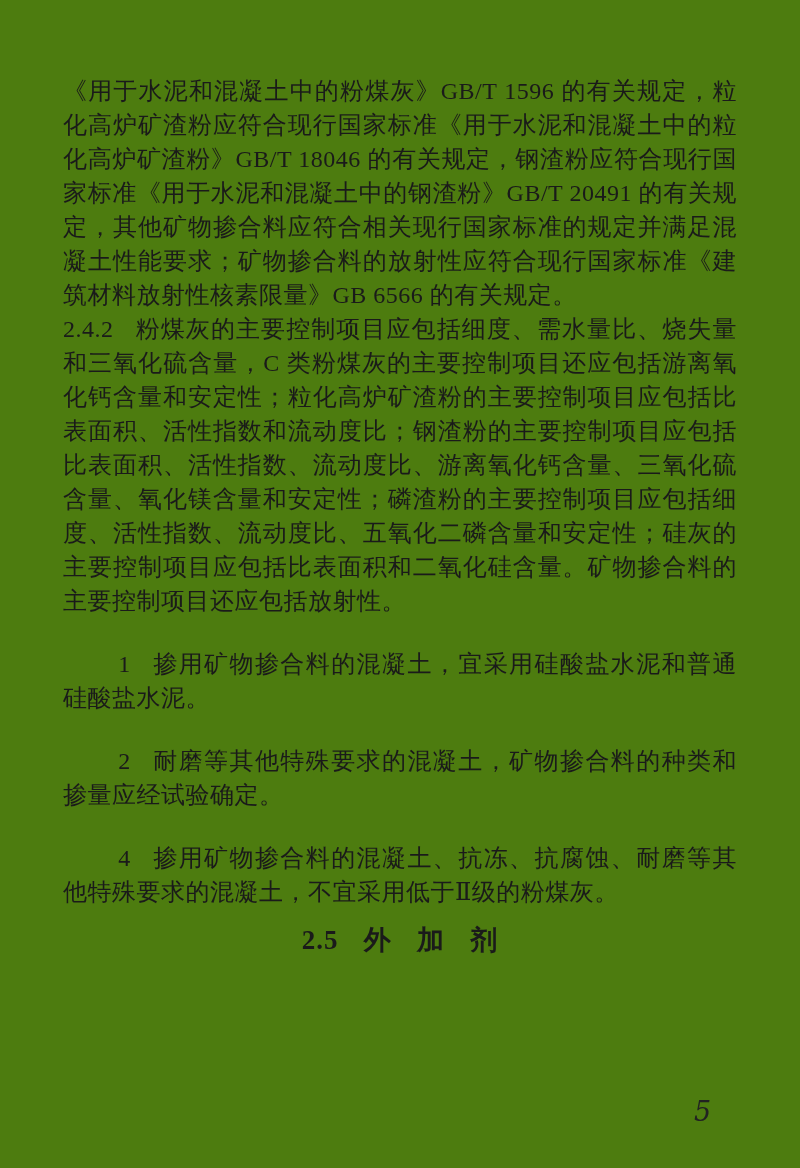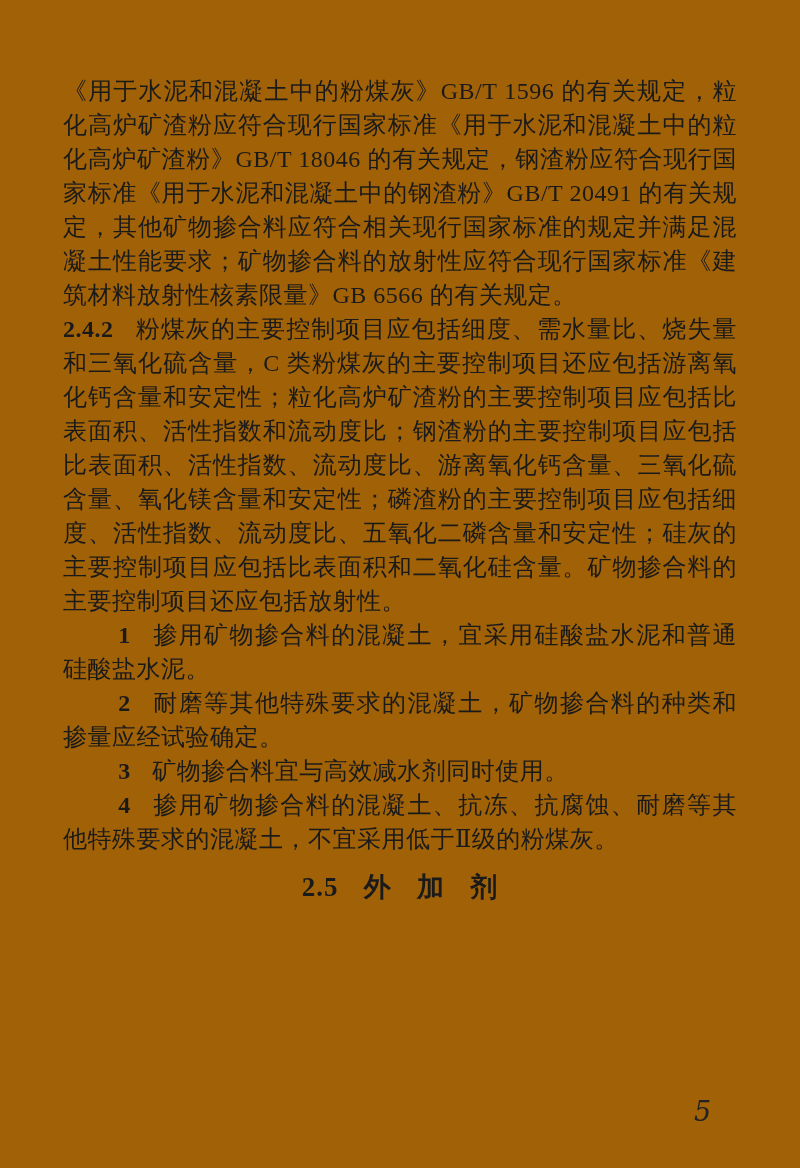--- a/index.html
+++ b/index.html
@@ -1,40 +1,40 @@
 <!DOCTYPE html>
 <html><head>
 <meta charset="utf-8">
 <style>
   html, body { margin: 0; padding: 0; background: #e8e8e8; }
   .page {
     position: relative;
     width: 800px;
     height: 1168px;
     margin: 0 auto;
-    background: #a16207;
+    background: #4d7c0f;
     color: #1a1a1a;
     font-family: "Liberation Serif", "DejaVu Serif", serif;
     overflow: hidden;
   }
   .text-block {
     position: absolute;
     left: 63px;
     top: 74px;
     width: 674px;
     font-size: 24px;
     line-height: 34px;
     text-align: justify;
     text-align-last: left;
     letter-spacing: 0.5px;
   }
   .text-block p { margin: 0; padding: 0; }
-  p.item { text-indent: 2.3em; }
+  p.item { text-indent: 2.3em; margin-top: 29px; }
   .num {
-    font-weight: 700;
+    font-weight: 400;
     margin-right: 0.9em;
     font-family: "Liberation Serif", "DejaVu Serif", serif;
   }
   .section-heading {
     margin: 11px 0 15px 0;
     font-size: 27px;
     line-height: 40px;
     font-weight: 700;
     text-align: center;
     text-align-last: center;
@@ -60,21 +60,20 @@
 
     <p>《用于水泥和混凝土中的粉煤灰》GB/T 1596 的有关规定，粒化高炉矿渣粉应符合现行国家标准《用于水泥和混凝土中的粒化高炉矿渣粉》GB/T 18046 的有关规定，钢渣粉应符合现行国家标准《用于水泥和混凝土中的钢渣粉》GB/T 20491 的有关规定，其他矿物掺合料应符合相关现行国家标准的规定并满足混凝土性能要求；矿物掺合料的放射性应符合现行国家标准《建筑材料放射性核素限量》GB 6566 的有关规定。</p>
 
     <p><span class="num">2.4.2</span><span>粉煤灰的主要控制项目应包括细度、需水量比、烧失量和三氧化硫含量，C 类粉煤灰的主要控制项目还应包括游离氧化钙含量和安定性；粒化高炉矿渣粉的主要控制项目应包括比表面积、活性指数和流动度比；钢渣粉的主要控制项目应包括比表面积、活性指数、流动度比、游离氧化钙含量、三氧化硫含量、氧化镁含量和安定性；磷渣粉的主要控制项目应包括细度、活性指数、流动度比、五氧化二磷含量和安定性；硅灰的主要控制项目应包括比表面积和二氧化硅含量。矿物掺合料的主要控制项目还应包括放射性。</span></p>
 
 
     <p class="item"><span class="num">1</span><span>掺用矿物掺合料的混凝土，宜采用硅酸盐水泥和普通硅酸盐水泥。</span></p>
 
     <p class="item"><span class="num">2</span><span>耐磨等其他特殊要求的混凝土，矿物掺合料的种类和掺量应经试验确定。</span></p>
 
-    <p class="item"><span class="num">3</span><span>矿物掺合料宜与高效减水剂同时使用。</span></p>
 
     <p class="item"><span class="num">4</span><span>掺用矿物掺合料的混凝土、抗冻、抗腐蚀、耐磨等其他特殊要求的混凝土，不宜采用低于Ⅱ级的粉煤灰。</span></p>
 
 
     <h2 class="section-heading">2.5 外 加 剂</h2>
 
 
   </main>
 
   <div class="page-number">5</div>

